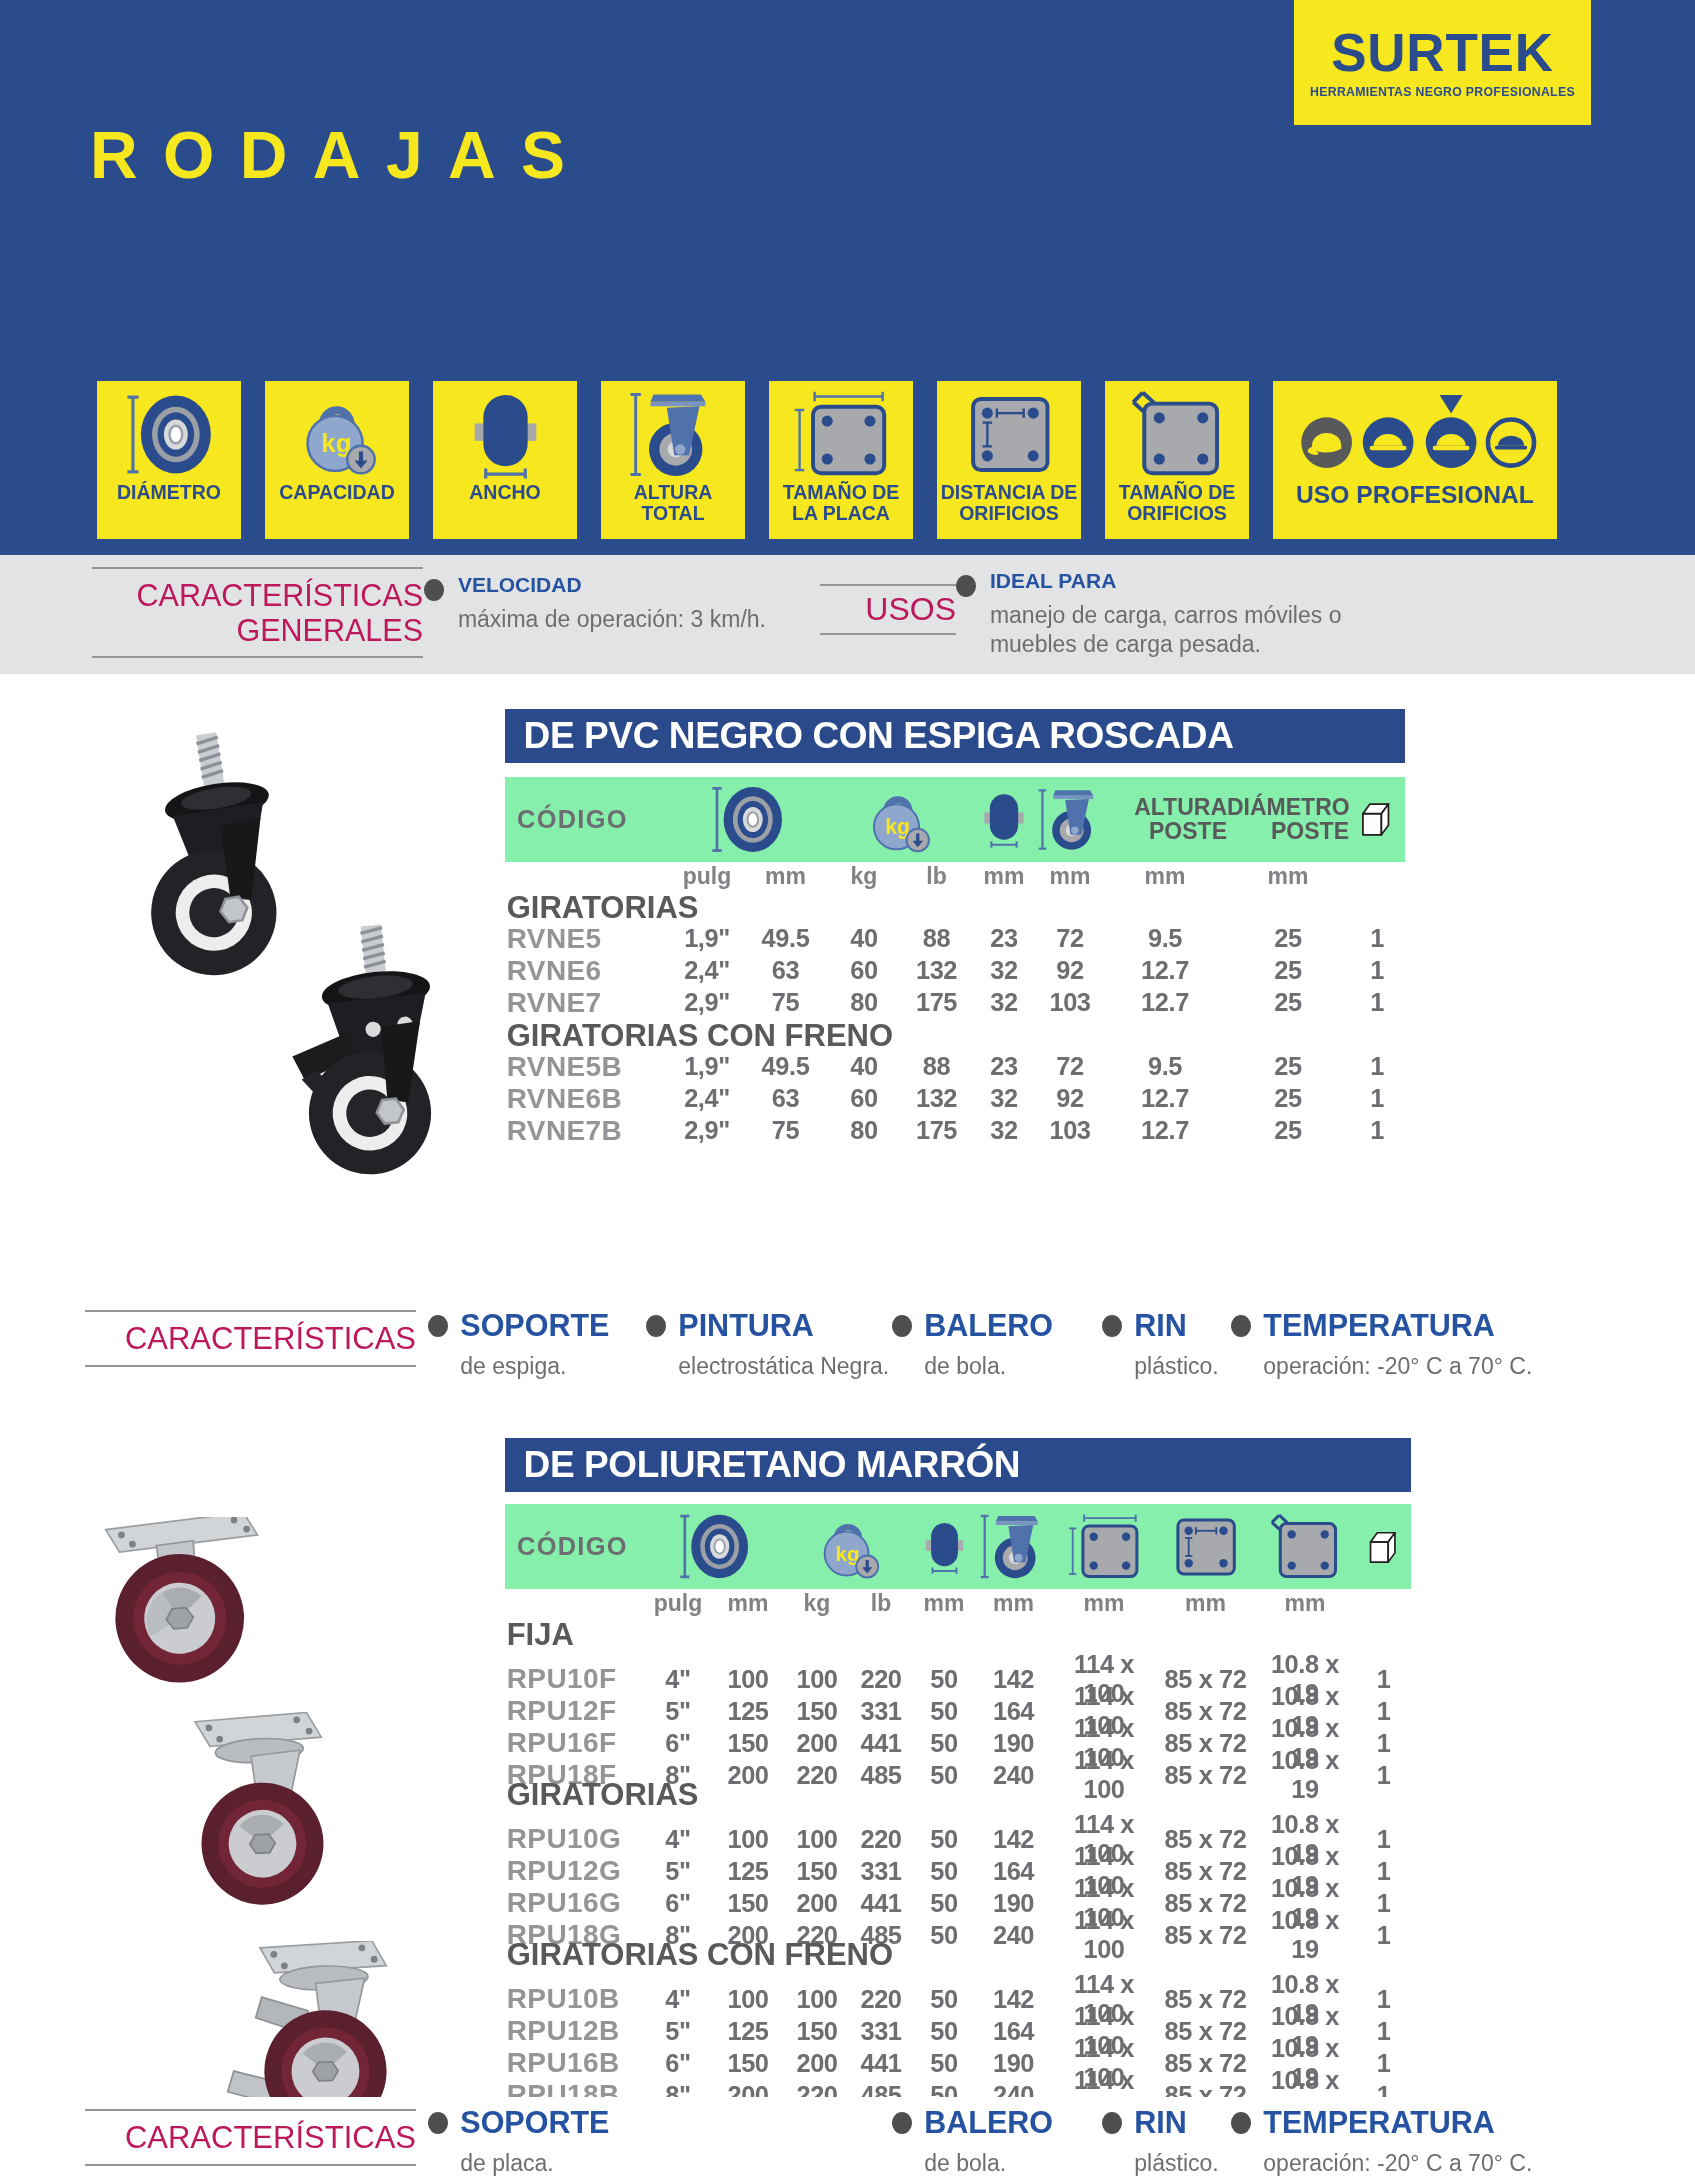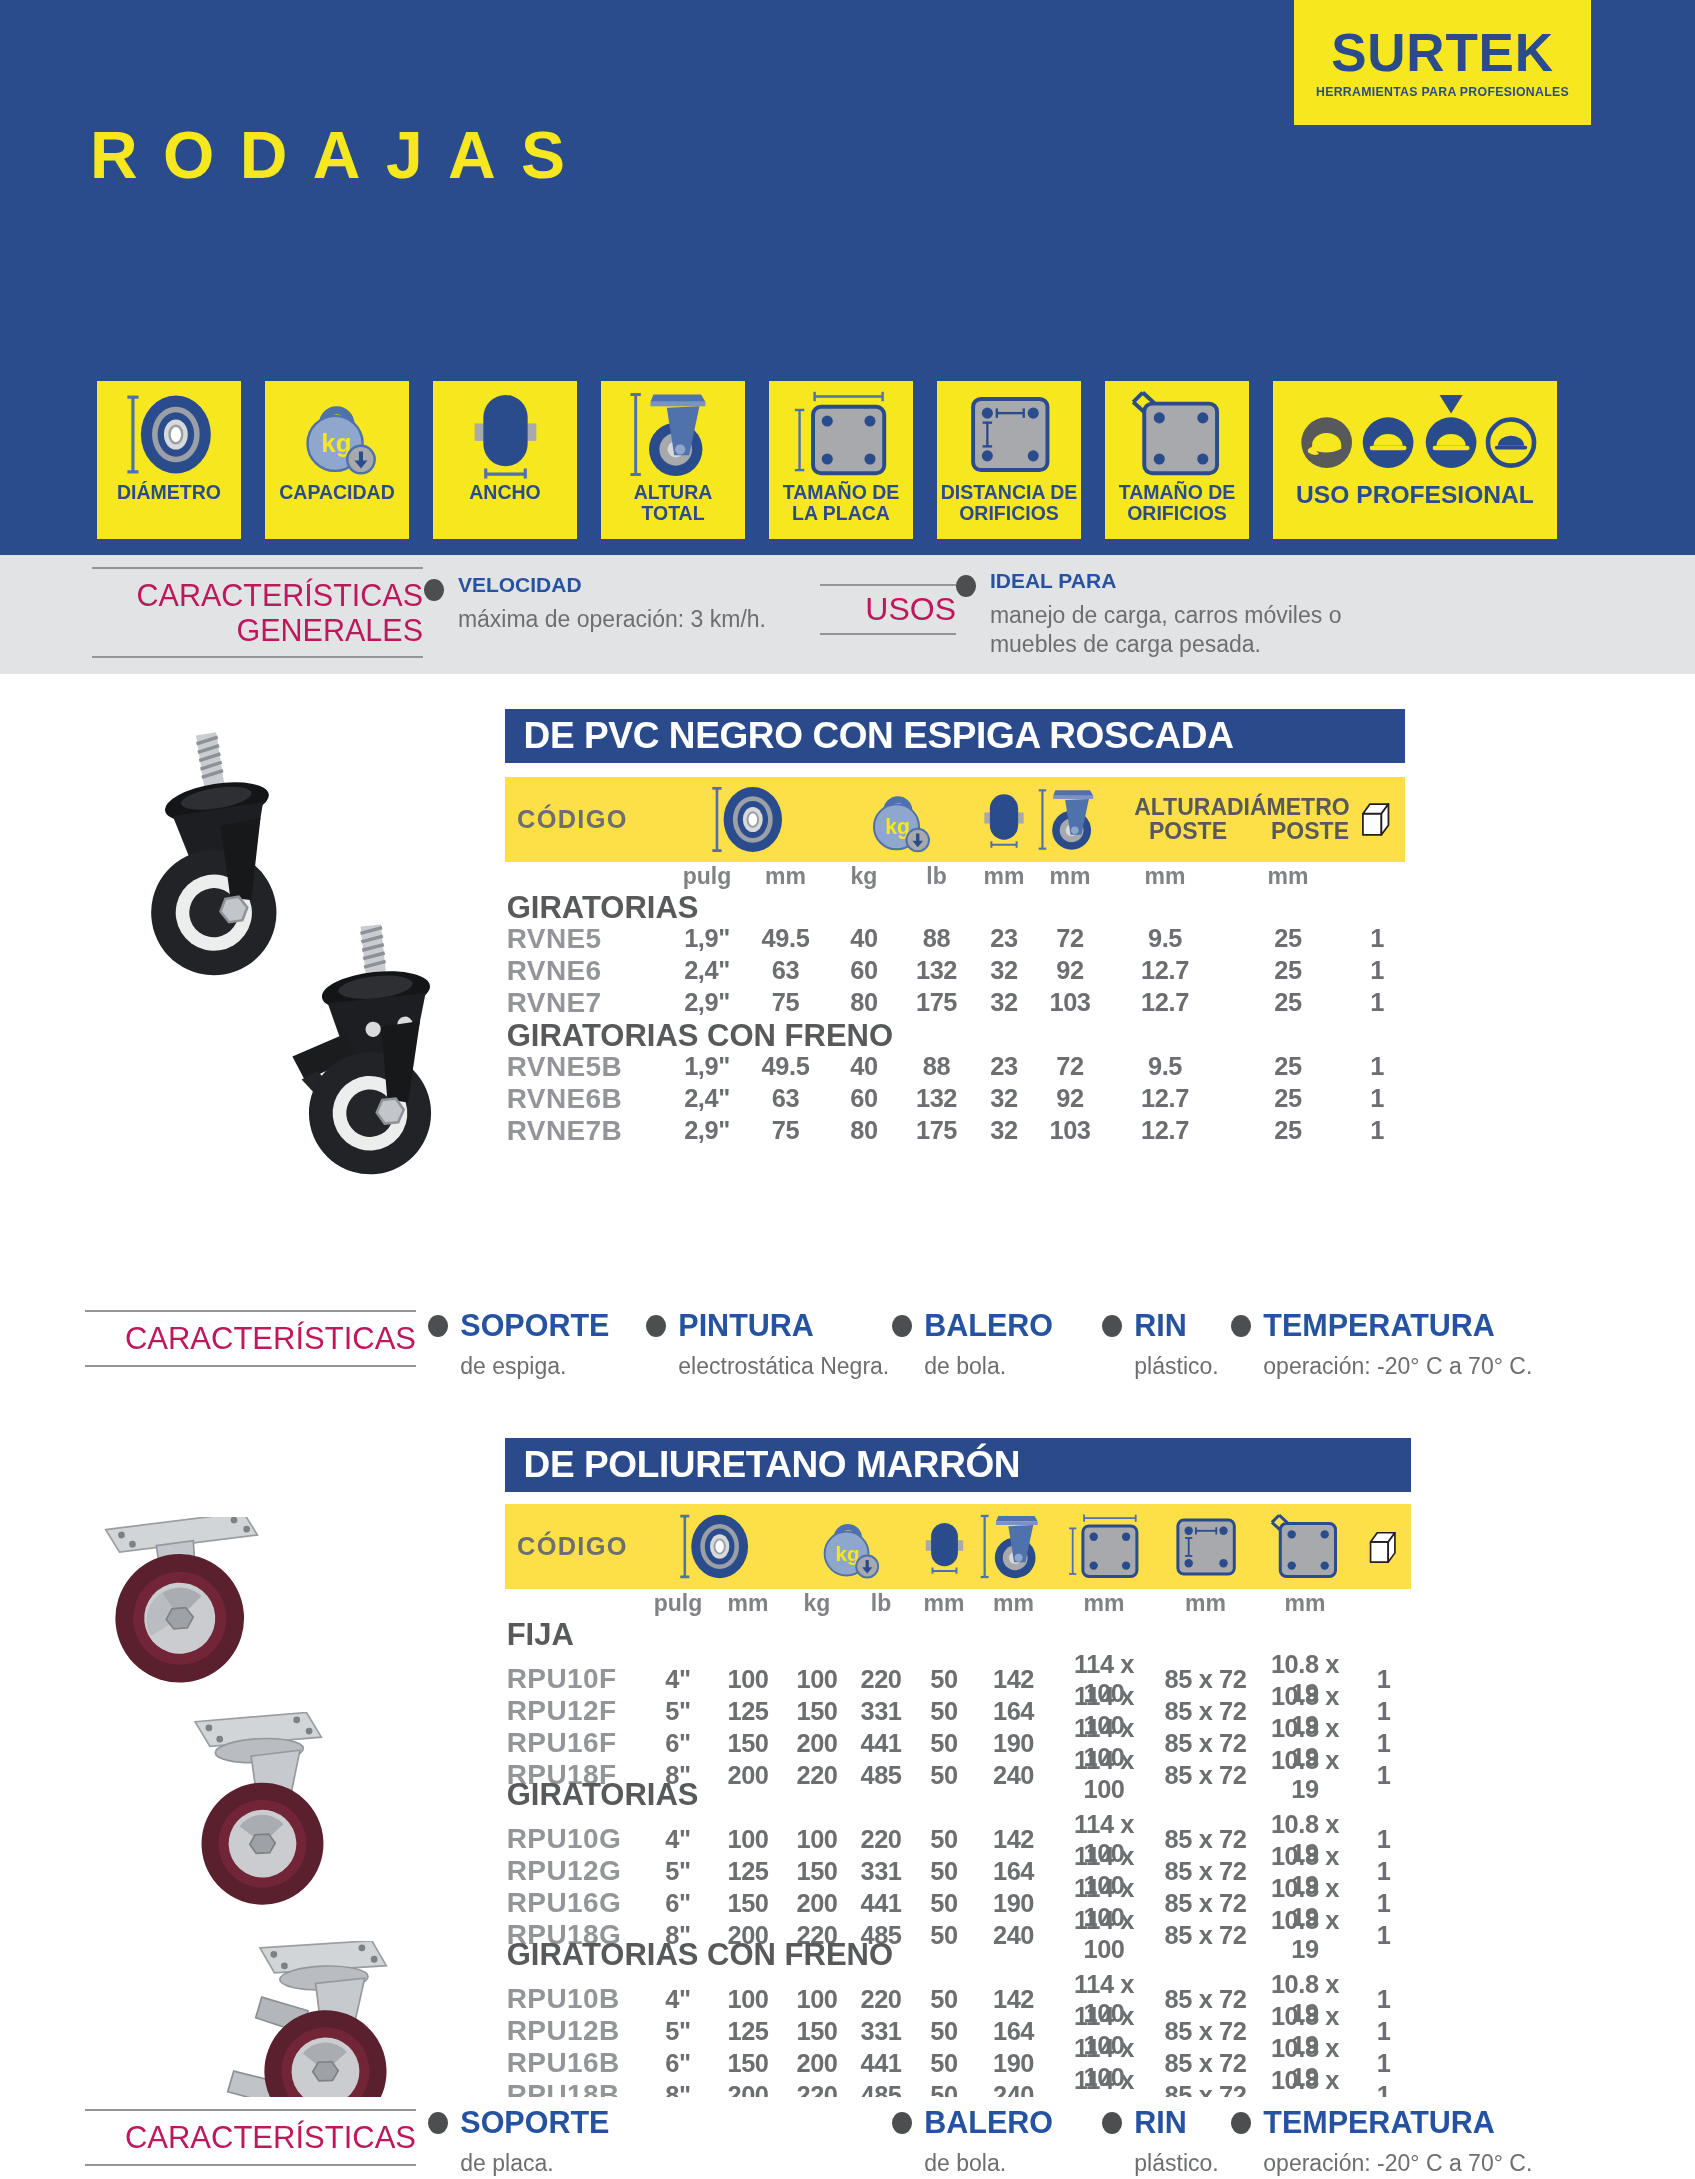--- a/index.html
+++ b/index.html
@@ -32,21 +32,21 @@
   .bullet{width:20.3px;height:22px;border-radius:50%;background:#4d4e50;flex:none;margin-top:5.1px;}
   .feat{display:flex;gap:13.6px;}
   .feat-title{font-size:21px;font-weight:800;color:#2553a1;line-height:1;}
   .feat-text{font-size:23px;color:#6d6e71;margin-top:10.2px;line-height:1.25;}
   #velocidad{left:424px;top:18.6px;}
   #ideal{left:956px;top:15px;width:475px;}
 
   
   .tbl-titlebar{height:54px;background:#2b4a8b;color:#ffffff;font-size:37px;font-weight:800;
                 line-height:54px;padding-left:18.6px;letter-spacing:-0.4px;}
-  .thead-band{background:#fde047;height:85px;margin-top:13.6px;}
+  .thead-band{background:#86efac;height:85px;margin-top:13.6px;}
   .t1-grid{display:grid;grid-template-columns:164px 76px 81px 76px 69px 66px 66px 124px 122px 56px;align-items:center;}
   .t2-grid{display:grid;grid-template-columns:139px 68px 72px 66px 62px 64px 75px 106px 97px 102px 55px;align-items:center;}
   .codigo{font-size:25.4px;font-weight:700;color:#6d6e71;letter-spacing:1.3px;padding-left:12px;grid-column:1;}
   .hicon{display:flex;justify-content:center;align-items:center;}
   .htext{font-size:23px;font-weight:700;color:#58595b;text-align:right;line-height:1.05;}
   .units-row{height:29px;}
   .ucell{font-size:23px;font-weight:700;color:#808285;text-align:center;}
   .section-name{font-size:31px;font-weight:700;color:#58595b;padding-left:1.7px;height:32px;line-height:34px;}
   .data-row{height:32px;}
   .cell{text-align:center;}
@@ -188,21 +188,21 @@
     <path d="M268,72 a17,13 0 0 1 34,0 z" fill="#2b4c8c"></path>
     <rect x="264" y="72" width="42" height="5" rx="2.5" fill="#2b4c8c"></rect>
   </symbol>
 </defs>
 </svg>
 
 <div id="header-navy" class="abs">
   <div id="page-title" class="abs">RODAJAS</div>
   <div id="logo-box" class="abs">
     <div id="logo-name">SURTEK</div>
-    <div id="logo-tag">HERRAMIENTAS PARA PROFESIONALES</div>
+    <div id="logo-tag">HERRAMIENTAS NEGRO PROFESIONALES</div>
   </div>
 
   <div id="icon-row" class="abs">
     <div class="icon-box">
       <svg class="ib-icon" width="89" height="89" viewBox="0 0 105 105">
           <use href="#ic-diameter"></use>
         </svg>
       <div class="ib-label">DIÁMETRO</div>
     </div>
     <div class="icon-box">

